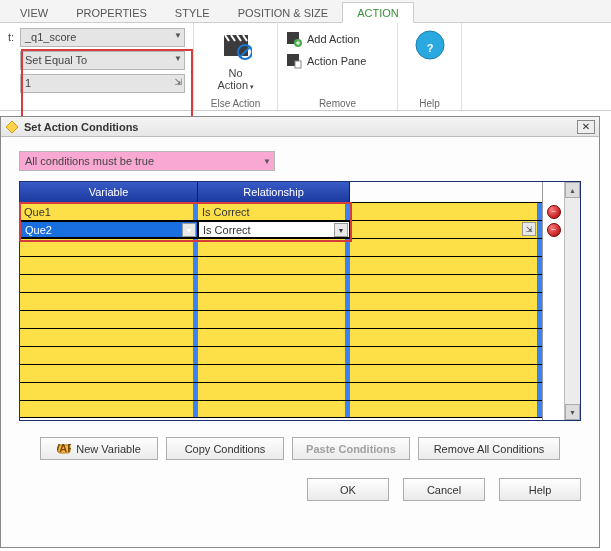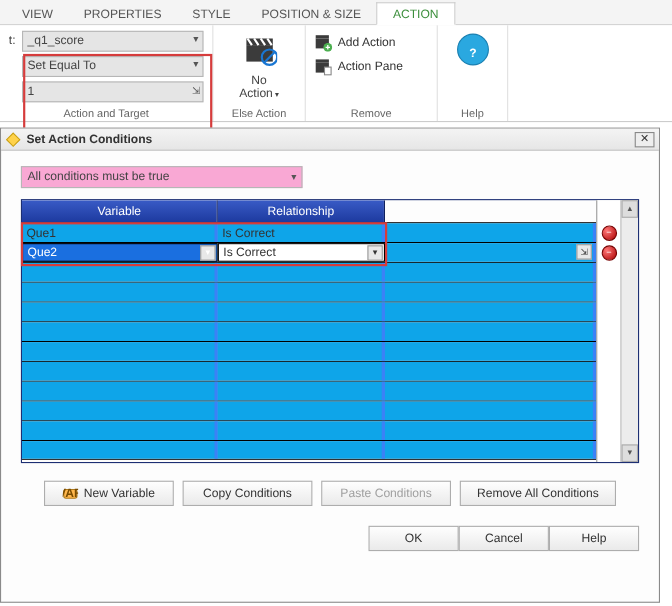--- a/index.html
+++ b/index.html
@@ -45,21 +45,21 @@
 
   .tablewrap { margin-top: 10px; border: 1px solid #1d2f73; display: flex; height: 240px; }
   .tscroll { flex: 1; overflow: hidden; }
   .thead { display: flex; height: 20px; }
   .th { background: linear-gradient(#395bc6, #1d3a9f); color: #fff; font-weight: normal; display: flex; align-items: center; justify-content: center; border-right: 1px solid #0f205f; }
   .th.var { width: 178px; }
   .th.rel { width: 152px; }
   .th.val { flex: 1; }
   .tbody { }
   .trow { display: flex; height: 18px; border-top: 1px solid #000; }
-  .td { border-right: 3px solid #3b82f6; display: flex; align-items: center; padding: 0 4px; position: relative; background: #0ea5e9; }
+  .td { border-right: 5px solid #3b82f6; display: flex; align-items: center; padding: 0 4px; position: relative; background: #fde047; }
   .td.var { width: 178px; }
   .td.rel { width: 152px; }
   .td.val { flex: 1; }
   .td .dd { position: absolute; right: 1px; top: 1px; width: 14px; height: 14px; background: #e8e8e8; border: 1px solid #999; font-size: 7px; display: flex; align-items: center; justify-content: center; }
   .td.sel { background: #1a6fe0; color: #fff; border: 1px solid #000; }
   .td.editing { background: #fff; border: 1px solid #000; }
   .tbody .trow:last-child { border-bottom: 1px solid #000; }
 
   .del-col { width: 22px; background: #fff; border-left: 1px solid #9a9a9a; }
   .del-col .drow { height: 18px; border-top: 1px solid transparent; display:flex; align-items:center; justify-content:center; }
@@ -67,28 +67,28 @@
   .del-btn { width: 14px; height: 14px; border-radius: 7px; background: radial-gradient(circle at 30% 30%, #f77, #a00); border: 1px solid #700; display:flex; align-items:center; justify-content:center; color:#fff; font-size:9px; line-height:9px; }
 
   .scroll-col { width: 16px; background: #ececec; border-left: 1px solid #bdbdbd; position: relative; }
   .scroll-col .sbtn { height: 16px; background: #ddd; border: 1px solid #aaa; font-size: 7px; display:flex; align-items:center; justify-content:center; color:#555; }
   .scroll-col .sbtn.bot { position:absolute; bottom:0; left:0; right:0; }
 
   .row-highlight { position: absolute; left: 18px; top: 65px; width: 333px; height: 40px; border: 2px solid #d63c3c; pointer-events: none; z-index: 5; }
 
   .btnrow { display: flex; gap: 8px; margin-top: 16px; justify-content: center; }
   .btn { height: 23px; padding: 0 12px; border: 1px solid #adadad; background: linear-gradient(#fefefe,#eaeaea); display: flex; align-items: center; justify-content: center; color: #333; cursor: default; }
-  .btn.disabled { color: #a0a0a0; }
+  .btn.disabled { color: #a0a0a0; font-weight: bold; }
   .btn.var { width: 118px; }
   .btn.copy { width: 118px; }
   .btn.paste { width: 118px; }
   .btn.remove { width: 142px; }
   .btn .bi { width: 14px; height: 14px; margin-right: 5px; }
 
-  .okrow { display: flex; gap: 0; justify-content: flex-end; margin-top: 18px; }
+  .okrow { display: flex; gap: 14px; justify-content: flex-end; margin-top: 18px; }
   .btn.ok { width: 82px; }
 
   
   svg { display: block; }
 </style>
 </head>
 <body>
 
 <div class="tabs">
   <div class="tab">VIEW</div>
@@ -117,21 +117,20 @@
         </div>
       </div>
       <div class="at-row">
         <div class="at-label"></div>
         <div class="at-field">
           <span>1</span>
           <span class="dd" style="font-size:9px;">⇲</span>
         </div>
       </div>
     </div>
-    <div class="group-title">Action and Target</div>
   </div>
 
 
   <div class="group else-group">
     <div class="icon-big">
       <svg width="32" height="32" viewBox="0 0 32 32">
         <rect x="4" y="12" width="24" height="15" fill="#3b3b3b"></rect>
         <rect x="4" y="6" width="24" height="6" fill="#3b3b3b"></rect>
         <path d="M5 6 L9 12 M11 6 L15 12 M17 6 L21 12 M23 6 L27 12" stroke="#fff" stroke-width="2"></path>
         <circle cx="25" cy="23" r="7" fill="none" stroke="#1976d2" stroke-width="2"></circle>

